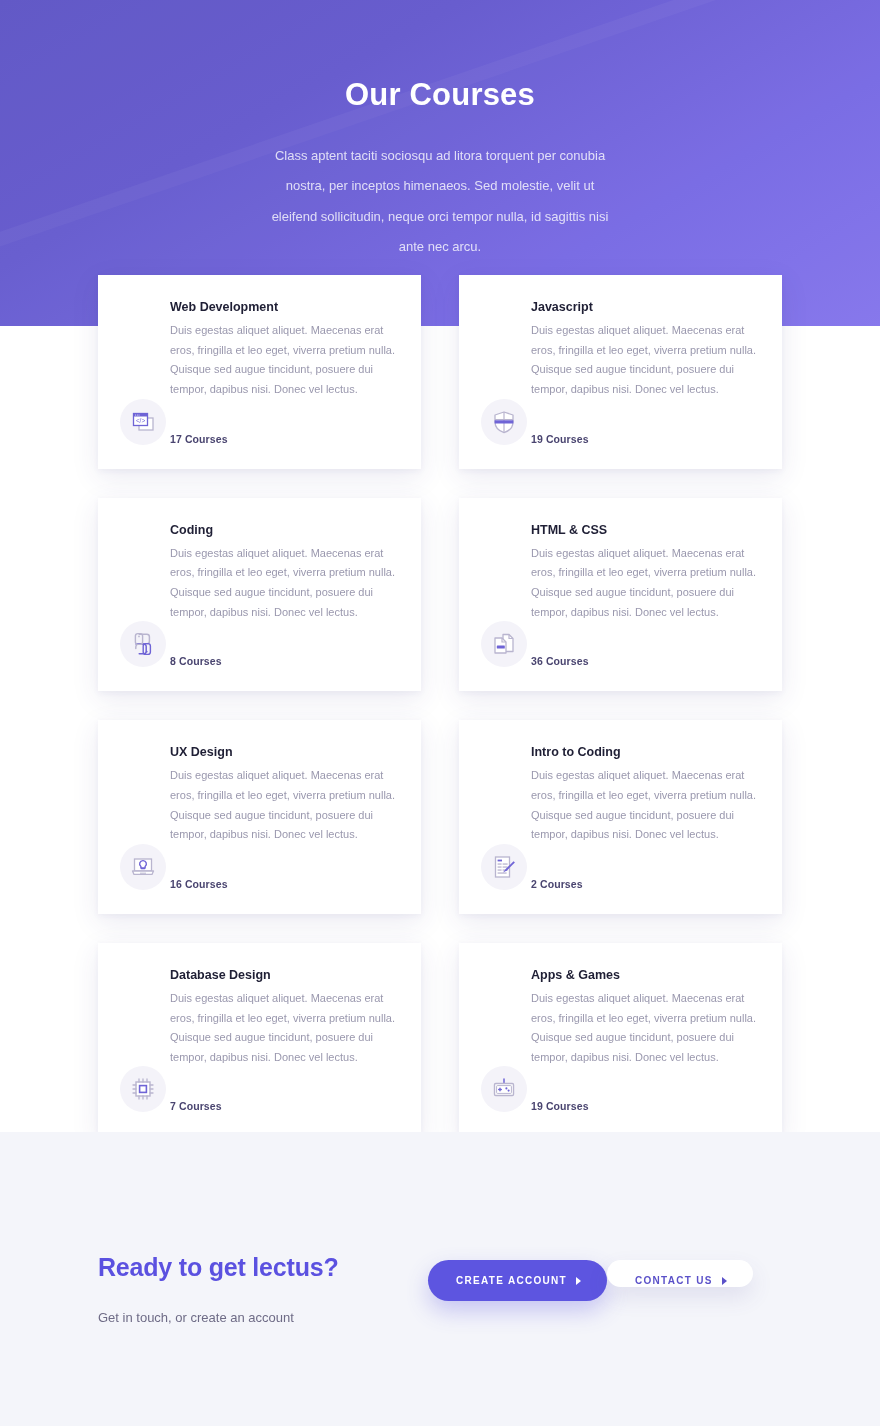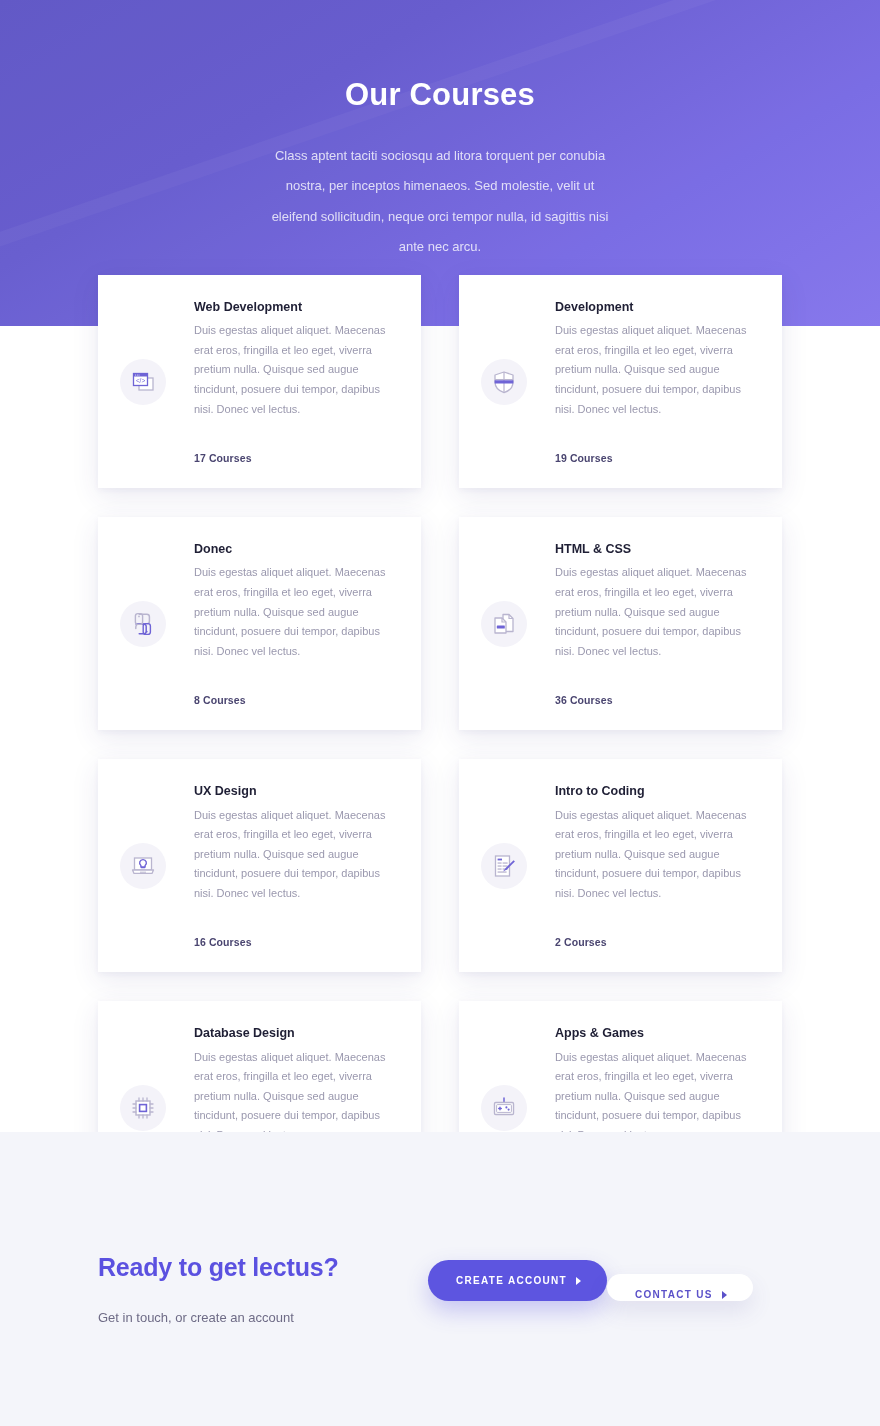--- a/index.html
+++ b/index.html
@@ -80,22 +80,22 @@
     flex-wrap: wrap;
     column-gap: 38px;
     row-gap: 29px;
   }
   .card {
     width: 323px;
     background: #ffffff;
     box-shadow: 0 8px 26px rgba(60,50,130,0.10), 0 2px 6px rgba(60,50,130,0.05);
     padding: 22px 22px 24px 22px;
     display: flex;
-    align-items: center;
-    gap: 28px;
+    align-items: flex-end;
+    gap: 4px;
   }
   .icon-wrap {
     flex: 0 0 46px;
     width: 46px; height: 46px;
     border-radius: 50%;
     background: #f4f3f9;
     display: flex;
     align-items: center;
     justify-content: center;
     margin-top: 2px;
@@ -171,21 +171,21 @@
     letter-spacing: -0.2px;
   }
   .cta-subtext {
     margin-top: 26px;
     font-size: 13px;
     color: #6e6b86;
     line-height: 1.5;
   }
   .cta-buttons {
     display: flex;
-    align-items: flex-end;
+    align-items: flex-start;
     padding-top: 8px;
   }
   .btn {
     border: none;
     border-radius: 40px;
     font-family: "Liberation Sans", sans-serif;
     font-size: 10px;
     font-weight: bold;
     letter-spacing: 1.3px;
     cursor: pointer;
@@ -250,38 +250,38 @@
   </div>
   <div class="card">
     <div class="icon-wrap">
             <svg width="26" height="26" viewBox="0 0 26 26">
       <path d="M13 3 L22 6 V13 C22 18.5 17.8 22 13 23.6 C8.2 22 4 18.5 4 13 V6 Z" fill="#fff" stroke="#b9b5cf" stroke-width="1.3" stroke-linejoin="round"></path>
       <path d="M13 3 V23.6 M4 10.5 H22" stroke="#b9b5cf" stroke-width="1.2"></path>
       <rect x="3.6" y="11.2" width="18.8" height="3.4" fill="#6f64d6" rx="0.4"></rect>
     </svg>
           </div>
     <div class="card-body">
-      <div class="card-title">Development</div>
+      <div class="card-title">Javascript</div>
       <div class="card-desc">Duis egestas aliquet aliquet. Maecenas erat eros, fringilla et leo eget, viverra pretium nulla. Quisque sed augue tincidunt, posuere dui tempor, dapibus nisi. Donec vel lectus.</div>
       <div class="card-count">19 Courses</div>
     </div>
   </div>
   <div class="card">
     <div class="icon-wrap">
             <svg width="26" height="26" viewBox="0 0 26 26">
       <path d="M9.2 3.2h7.6a2.6 2.6 0 0 1 2.6 2.6v4.4a2.6 2.6 0 0 1-2.6 2.6H9.2a3.4 3.4 0 0 0-3.4 3.4v1.2" fill="none" stroke="#b9b5cf" stroke-width="1.5" stroke-linecap="round"></path>
       <path d="M6 13h7.6a2.6 2.6 0 0 1 2.6 2.6v4.6a2.6 2.6 0 0 1-2.6 2.6H9.2" fill="none" stroke="#6f64d6" stroke-width="1.5" stroke-linecap="round"></path>
       <rect x="5.4" y="2.6" width="7.2" height="10.8" rx="2.4" fill="none" stroke="#b9b5cf" stroke-width="1.4"></rect>
       <rect x="13.2" y="12.6" width="7.2" height="10.8" rx="2.4" fill="none" stroke="#6f64d6" stroke-width="1.4"></rect>
       <circle cx="9" cy="5.4" r="0.85" fill="#b9b5cf"></circle>
       <circle cx="16.8" cy="20.6" r="0.85" fill="#6f64d6"></circle>
     </svg>
           </div>
     <div class="card-body">
-      <div class="card-title">Donec</div>
+      <div class="card-title">Coding</div>
       <div class="card-desc">Duis egestas aliquet aliquet. Maecenas erat eros, fringilla et leo eget, viverra pretium nulla. Quisque sed augue tincidunt, posuere dui tempor, dapibus nisi. Donec vel lectus.</div>
       <div class="card-count">8 Courses</div>
     </div>
   </div>
   <div class="card">
     <div class="icon-wrap">
             <svg width="26" height="26" viewBox="0 0 26 26">
       <path d="M12 3.5h6l4 4v13h-10z" fill="#fff" stroke="#b9b5cf" stroke-width="1.3" stroke-linejoin="round"></path>
       <path d="M18 3.5v4h4" fill="none" stroke="#b9b5cf" stroke-width="1.2"></path>
       <path d="M4 7h7l4 4v11H4z" fill="#fff" stroke="#b9b5cf" stroke-width="1.3" stroke-linejoin="round"></path>

